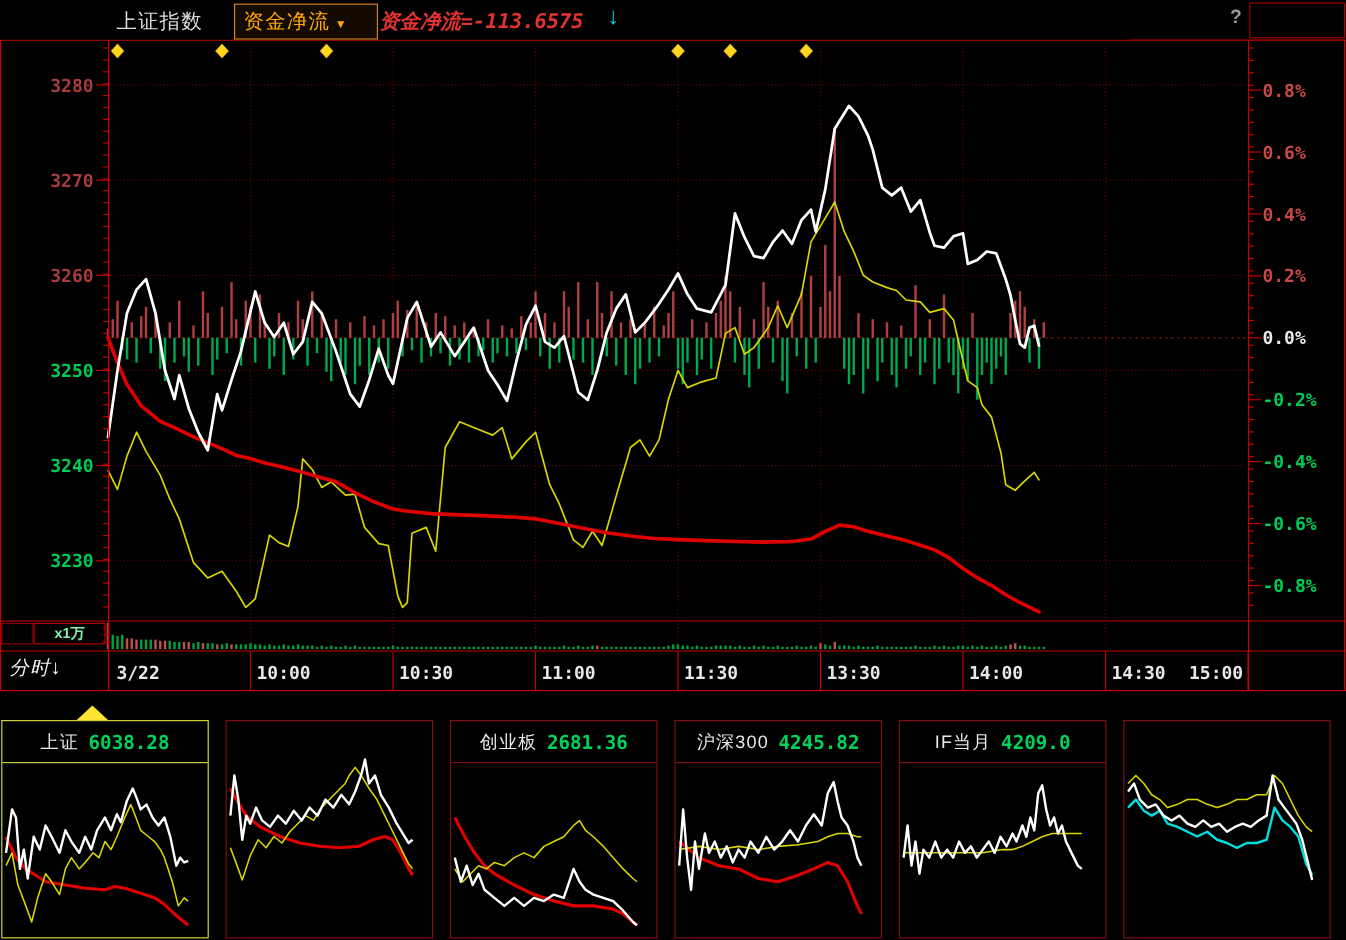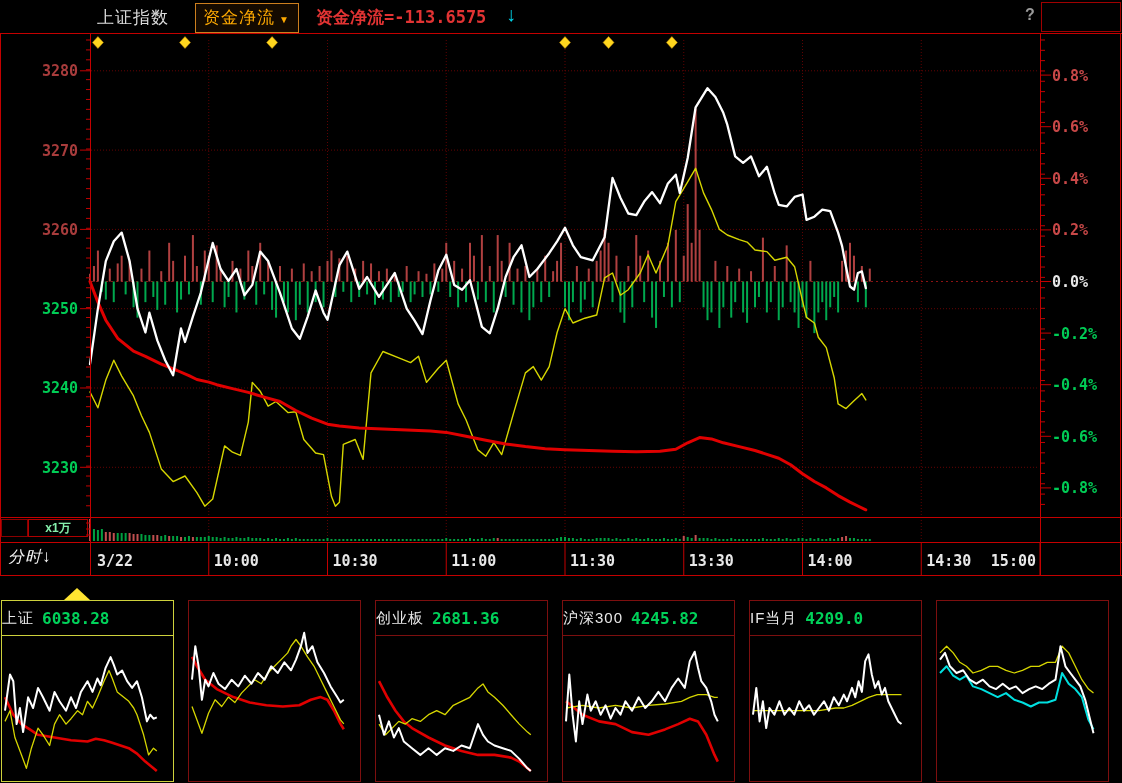--- a/index.html
+++ b/index.html
@@ -1,43 +1,43 @@
 <!DOCTYPE html>
 <html><head>
 <meta charset="utf-8">
 <style>
   html,body{margin:0;padding:0;background:#000;}
   .stage{position:relative;width:1122px;height:783px;background:#000;overflow:hidden;
          font-family:"Liberation Sans",sans-serif;}
   
   .topbar{position:absolute;left:0;top:0;width:942px;height:33px;background:#000;z-index:5;}
   .title{position:absolute;left:97px;top:6px;font-size:17px;color:#dcdcdc;letter-spacing:1px;}
-  .dropdown{position:absolute;left:195px;top:3px;padding:2px 8px 3px 7px;border:1px solid #cd7f1e;
+  .dropdown{position:absolute;left:195px;top:3px;padding:2px 24px 3px 7px;border:1px solid #cd7f1e;
             color:#ffaa00;font-size:17px;background:#140a00;cursor:pointer;letter-spacing:1px;}
   .dropdown .caret{font-size:10px;margin-left:4px;color:#ffaa00;}
   .readout{position:absolute;left:316px;top:6px;font-size:17px;font-weight:bold;color:#e23333;
-           font-family:"DejaVu Sans Mono",monospace;letter-spacing:0px;}
+           font-family:"DejaVu Sans Mono",monospace;letter-spacing:0px;font-style:italic;}
   .cyarrow{position:absolute;left:506px;top:3px;font-size:20px;font-weight:bold;color:#00d2e8;}
   .help{position:absolute;left:1025px;top:6px;font-size:16px;font-weight:bold;color:#9a9a9a;cursor:pointer;}
   .trbox{position:absolute;left:1041px;top:2px;width:78px;height:28px;border:1px solid #a00000;background:#000;}
   
   #chart{position:absolute;left:0;top:0;}
   #chart text{font-family:"DejaVu Sans Mono",monospace;font-weight:bold;}
   .axlab{font-size:15px;}
   .tlab{font-size:15px;fill:#e8e8e8;}
   
   .volscale{position:absolute;left:28px;top:519px;width:58px;height:16px;border:1px solid #b00000;
             color:#86efac;font-size:12px;font-weight:bold;text-align:center;line-height:16px;z-index:4;}
   .volbox2{position:absolute;left:1px;top:519px;width:25px;height:16px;border:1px solid #8a0000;z-index:4;}
   .period{position:absolute;left:8px;top:547px;font-size:16px;color:#f2f2f2;z-index:4;letter-spacing:1px;font-style:italic;}
   .period .arr{font-weight:bold;font-size:17px;color:#ffffff;}
   
   .panel{position:absolute;top:600px;width:171px;height:180px;border:1px solid #7d0f0f;background:#000;cursor:pointer;}
   .panel.sel{border-color:#cdd13c;}
-  .ph{height:34px;display:flex;align-items:center;gap:8px;
+  .ph{height:34px;display:flex;justify-content:center;align-items:center;gap:8px;
       border-bottom:1px solid #7d0f0f;}
   .panel.sel .ph{border-bottom-color:#cdd13c;}
   .pl{color:#e8e8e8;font-size:15px;letter-spacing:1px;}
   .pv{color:#00d25a;font-size:16px;font-weight:bold;font-family:"DejaVu Sans Mono",monospace;}
   .tri{position:absolute;top:-13px;left:62px;width:0;height:0;border-left:13px solid transparent;
        border-right:13px solid transparent;border-bottom:12px solid #ffe431;}
 </style>
 </head>
 <body>
 

